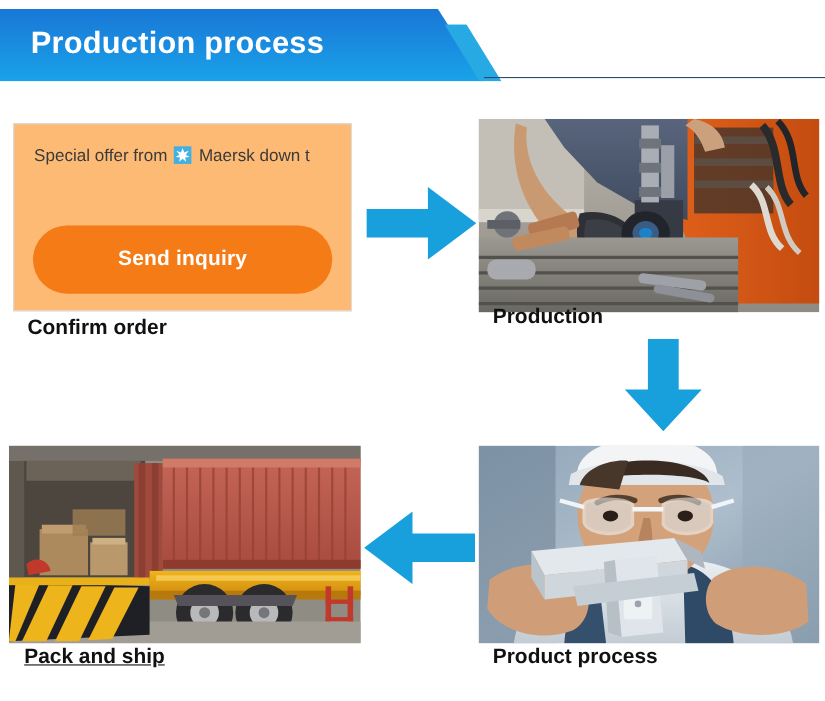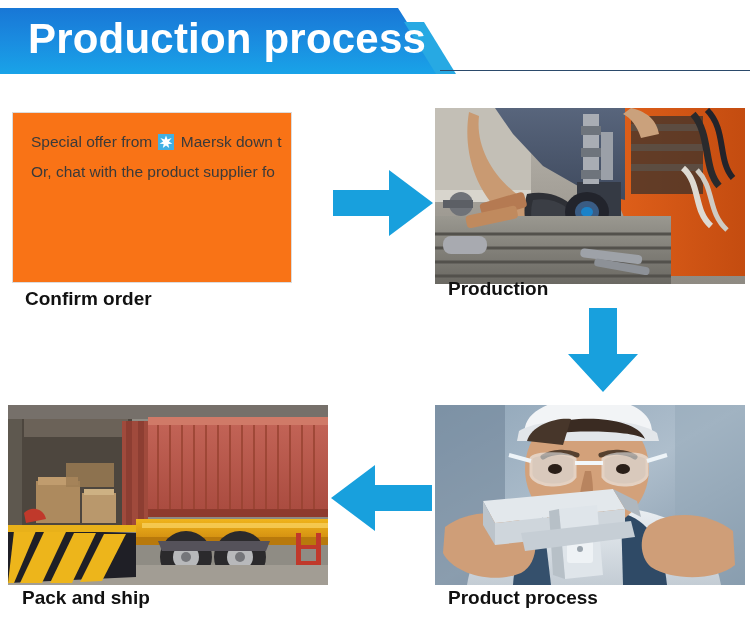--- a/index.html
+++ b/index.html
@@ -42,21 +42,21 @@
     background: #27a9e3;
     -webkit-clip-path: polygon(0 0, 20px 0, 52px 52px, 32px 52px);
     clip-path: polygon(0 0, 20px 0, 52px 52px, 32px 52px);
   }
   .banner-title {
     position: absolute;
     left: 28px;
     top: 0;
     height: 66px;
     line-height: 62px;
-    font-size: 42px;
+    font-size: 28px;
     font-weight: bold;
     color: #ffffff;
     letter-spacing: 0.2px;
     white-space: nowrap;
   }
   .banner-rule {
     position: absolute;
     left: 440px;
     top: 70px;
     width: 310px;
@@ -82,25 +82,25 @@
     color: #111111;
     white-space: nowrap;
     text-align: center;
   }
 
   
   #cell-confirm { left: 12px; top: 112px; width: 308px; height: 171px; }
   .inquiry-card {
     position: absolute;
     left: 0; top: 0;
-    width: 280px;
+    width: 308px;
     height: 171px;
     box-sizing: border-box;
     border: 1px solid #dcdcdc;
-    background: #f97316;
+    background: #fdba74;
     overflow: hidden;
     padding-left: 48px;
   }
   .offer-line {
     position: absolute;
     left: 18px;
     font-size: 15.5px;
     color: #3a3a3a;
     white-space: nowrap;
   }
@@ -138,21 +138,21 @@
   #cell-production { left: 435px; top: 108px; width: 310px; height: 176px; }
   #cell-production .cell-media { width: 310px; height: 176px; }
   #caption-production { top: 278px; left: 448px; }
 
   #cell-testing { left: 435px; top: 405px; width: 310px; height: 180px; }
   #cell-testing .cell-media { width: 310px; height: 180px; }
   #caption-testing { top: 587px; left: 448px; }
 
   #cell-pack { left: 8px; top: 405px; width: 320px; height: 180px; }
   #cell-pack .cell-media { width: 320px; height: 180px; }
-  #caption-pack { top: 587px; left: 22px; }
+  #caption-pack { top: 587px; left: 22px; text-decoration: underline; }
 
   .photo {
     width: 100%;
     height: 100%;
     display: block;
   }
 
   
   .arrow {
     position: absolute;
@@ -199,22 +199,22 @@
     <div class="offer-line offer-line-1">
       <span>Special offer from</span>
       <span class="maersk-logo">
         <svg width="14" height="14" viewBox="0 0 14 14">
           <polygon fill="#ffffff" points="7,0.6 8.5,4.6 12.6,3.1 9.9,6.6 13.4,8.7 9.3,9.1 10.2,13.1 7,10.4 3.8,13.1 4.7,9.1 0.6,8.7 4.1,6.6 1.4,3.1 5.5,4.6"></polygon>
         </svg>
       </span>
       <span>Maersk down t</span>
     </div>
 
-    <div class="offer-line offer-line-2">Or, chat with the product supplier fo</div>
-
+
+    <button class="send-inquiry-btn">Send inquiry</button>
   </div>
 </div>
 <div class="cell-caption" id="caption-confirm">Confirm order</div>
 
 <div class="cell" id="cell-production">
   <div class="cell-media">
     <svg class="photo" viewBox="0 0 310 176" preserveAspectRatio="none">
       <defs>
         <linearGradient id="prodWall" x1="0" y1="0" x2="0" y2="1">
           <stop offset="0" stop-color="#b9b5ad"></stop>

